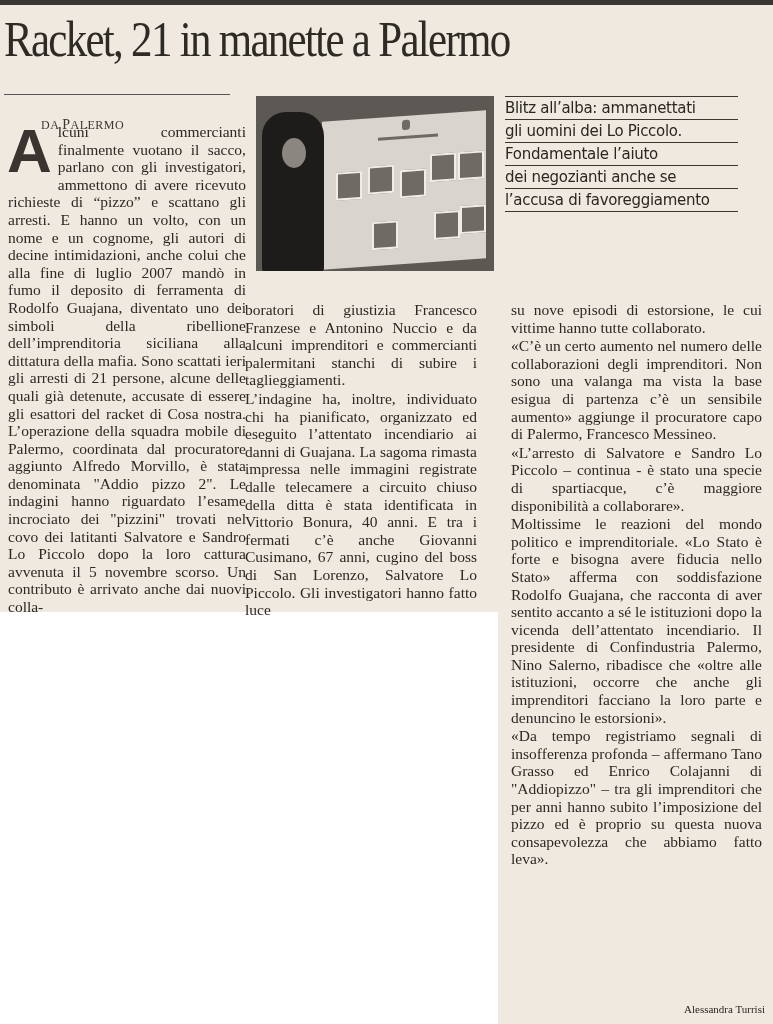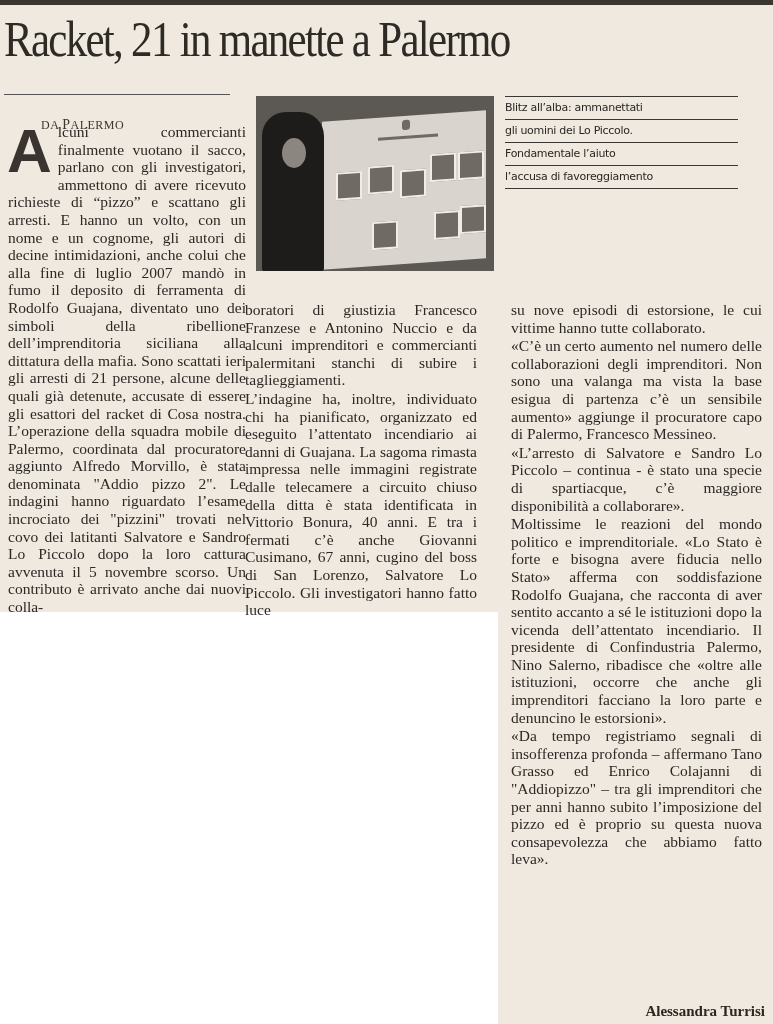--- a/index.html
+++ b/index.html
@@ -19,22 +19,22 @@
   .dropcap{float:left;font-family:"Liberation Sans",sans-serif;font-weight:bold;font-size:62px;line-height:54px;margin:2px 6px 0 0;color:#3a3430;}
   .photo{position:absolute;left:256px;top:96px;width:238px;height:175px;background:#5c5853;overflow:hidden;}
   .board{position:absolute;left:66px;top:20px;width:164px;height:148px;background:#d9d5ce;transform:skewY(-4deg);}
   .officer{position:absolute;left:6px;top:16px;width:62px;height:160px;background:#1e1c1a;border-radius:24px 24px 4px 4px;}
   .officer-face{position:absolute;left:20px;top:26px;width:24px;height:30px;background:#8b8680;border-radius:50%;}
   .mug{position:absolute;width:22px;height:24px;background:#6f6a64;border:2px solid #f0ede8;}
   .crest{position:absolute;left:80px;top:4px;width:8px;height:10px;background:#6f6a64;border-radius:3px;}
   .board-title{position:absolute;left:56px;top:20px;width:60px;height:3px;background:#6f6a64;}
   .sub{position:absolute;left:505px;top:96px;width:233px;}
   .sub-rule{height:1px;background:#3a3632;}
-  .sub-line{font-family:"DejaVu Sans",sans-serif;font-size:11px;line-height:22px;color:#2a2622;white-space:nowrap;border-bottom:1px solid #3a3632;letter-spacing:-0.3px;}
-  .byline{position:absolute;right:8px;top:1003px;font-family:"Liberation Serif",serif;font-weight:bold;font-size:15px;color:#2a2622;}
+  .sub-line{font-family:"DejaVu Sans",sans-serif;font-size:15px;line-height:22px;color:#2a2622;white-space:nowrap;border-bottom:1px solid #3a3632;letter-spacing:-0.3px;}
+  .byline{position:absolute;right:8px;top:1003px;font-family:"Liberation Serif",serif;font-weight:normal;font-size:11px;color:#2a2622;}
 </style>
 </head>
 <body>
 
 <div class="clip-top"></div>
 <div class="clip-right"></div>
 <div class="topbar"></div>
 
 <h1 class="headline" style="margin:0;font-weight:normal;">Racket, 21 in manette a Palermo</h1>
 
@@ -64,20 +64,21 @@
   <div class="officer">
     <div class="officer-face"></div>
   </div>
 </div>
 
 <div class="sub">
   <div class="sub-rule"></div>
   <div class="sub-line">Blitz all’alba: ammanettati</div>
   <div class="sub-line">gli uomini dei Lo Piccolo.</div>
   <div class="sub-line">Fondamentale l’aiuto</div>
+  <div class="sub-line">dei negozianti anche se</div>
   <div class="sub-line">l’accusa di favoreggiamento</div>
 </div>
 
 <div class="col col2">
   <p>boratori di giustizia Francesco Franzese e Antonino Nuccio e da alcuni imprenditori e commercianti palermitani stanchi di subire i taglieggiamenti.</p>
   <p>L’indagine ha, inoltre, individuato chi ha pianificato, organizzato ed eseguito l’attentato incendiario ai danni di Guajana. La sagoma rimasta impressa nelle immagini registrate dalle telecamere a circuito chiuso della ditta è stata identificata in Vittorio Bonura, 40 anni. E tra i fermati c’è anche Giovanni Cusimano, 67 anni, cugino del boss di San Lorenzo, Salvatore Lo Piccolo. Gli investigatori hanno fatto luce</p>
 </div>
 
 <div class="col col3">
   <p>su nove episodi di estorsione, le cui vittime hanno tutte collaborato.</p>

